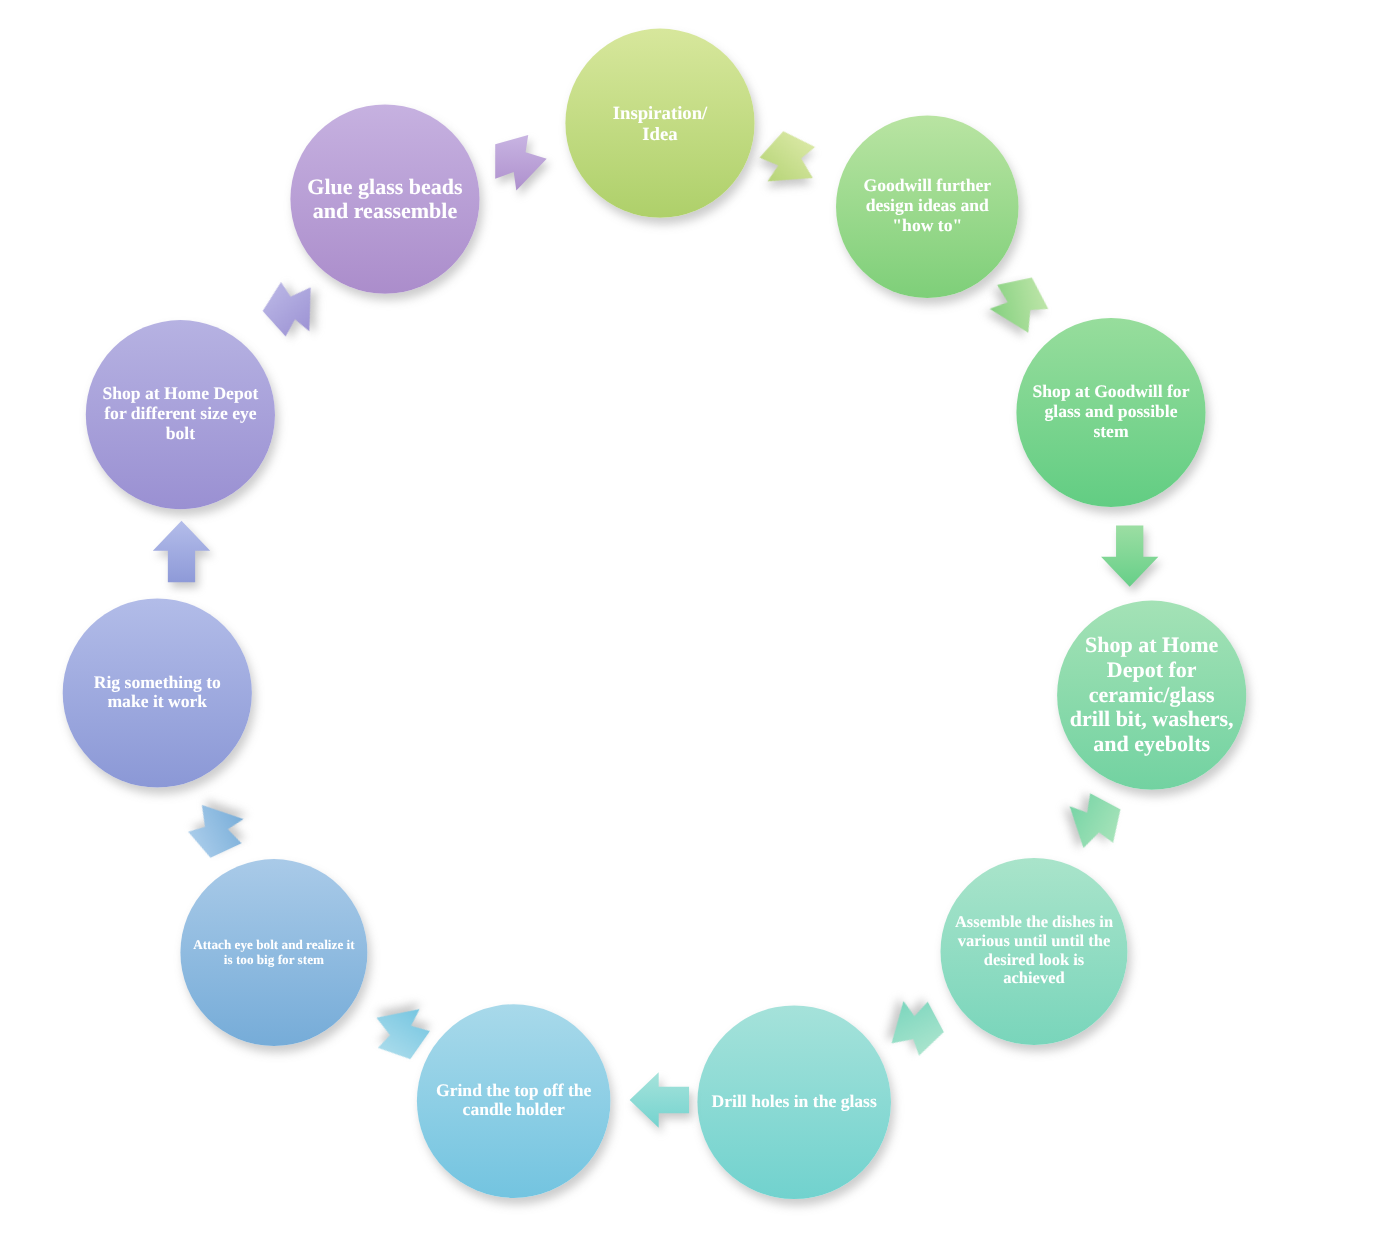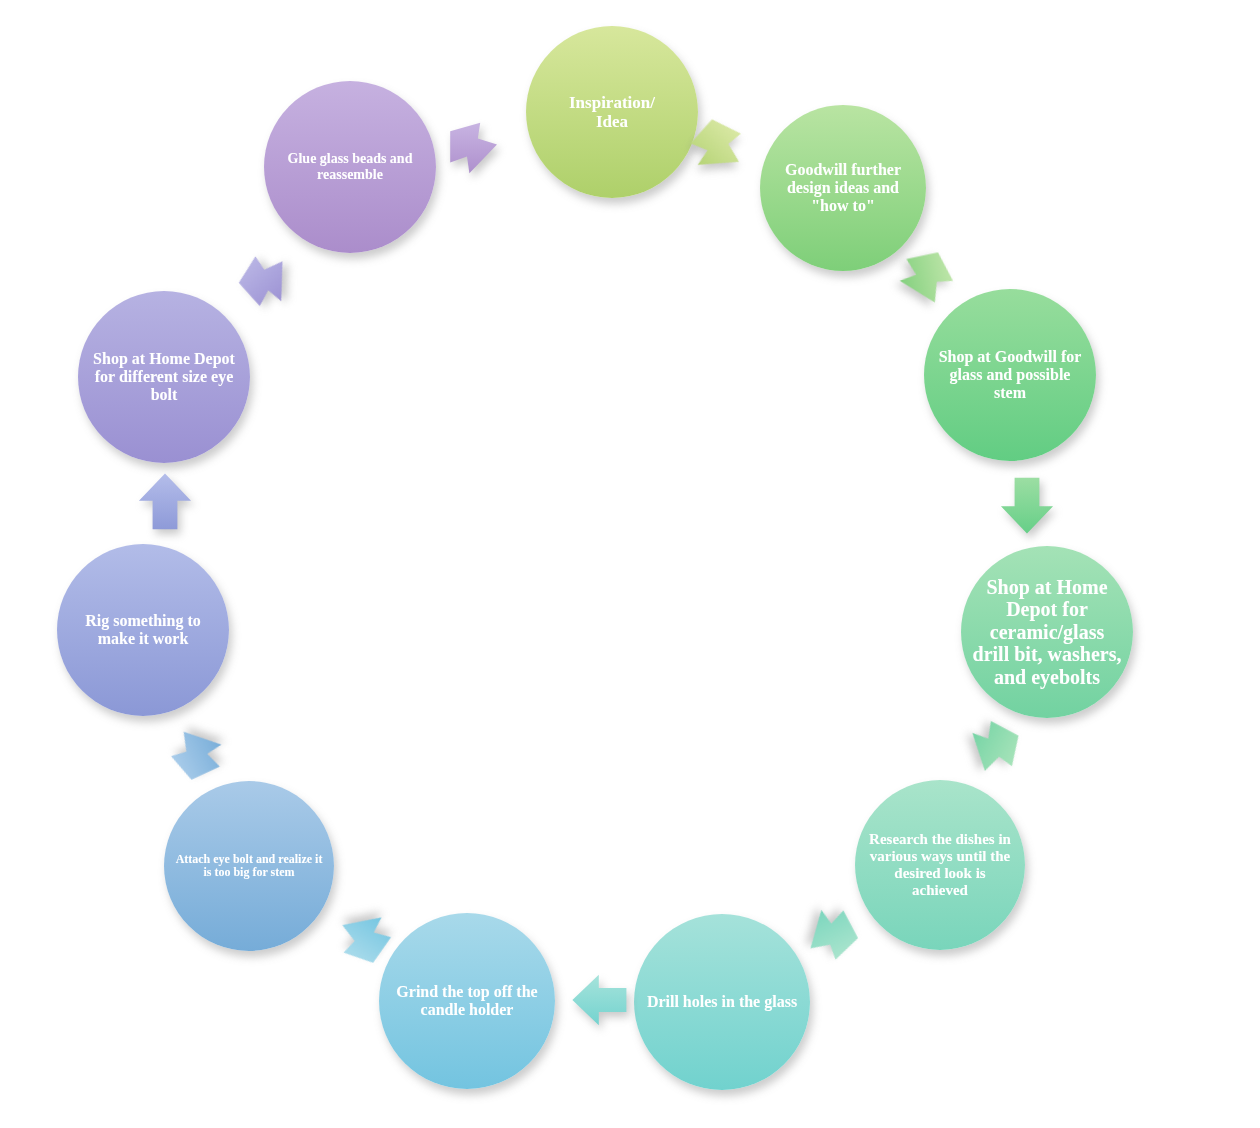--- a/index.html
+++ b/index.html
@@ -41,52 +41,52 @@
     position: absolute;
     filter: drop-shadow(3px 5px 4px rgba(120,120,120,0.40));
   }
   .arrow svg { display: block; overflow: visible; }
 </style>
 </head>
 <body>
 
 <div id="canvas">
   <div id="nodes-layer">
-      <div class="node" style="left: 526px; top: 26px; width: 172px; height: 172px; font-size: 17px; background: linear-gradient(rgb(215, 231, 156) 0%, rgb(174, 208, 106) 100%); text-align: center;">
+      <div class="node" style="left: 514px; top: 26px; width: 172px; height: 172px; font-size: 17px; background: linear-gradient(rgb(215, 231, 156) 0%, rgb(174, 208, 106) 100%); text-align: center;">
         <span class="label">Inspiration/
 Idea</span>
       </div>
       <div class="node" style="left: 760px; top: 105px; width: 166px; height: 166px; font-size: 16px; background: linear-gradient(rgb(185, 228, 162) 0%, rgb(126, 207, 121) 100%);">
         <span class="label">Goodwill further design ideas and "how to"</span>
       </div>
       <div class="node" style="left: 924px; top: 289px; width: 172px; height: 172px; font-size: 16px; background: linear-gradient(rgb(151, 221, 156) 0%, rgb(98, 205, 131) 100%);">
         <span class="label">Shop at Goodwill for glass and possible stem</span>
       </div>
       <div class="node" style="left: 961px; top: 546px; width: 172px; height: 172px; font-size: 20px; background: linear-gradient(rgb(164, 226, 182) 0%, rgb(114, 210, 161) 100%); justify-content: flex-end;">
         <span class="label">Shop at Home Depot for ceramic/glass drill bit, washers, and eyebolts</span>
       </div>
       <div class="node" style="left: 855px; top: 780px; width: 170px; height: 170px; font-size: 15px; background: linear-gradient(rgb(169, 228, 202) 0%, rgb(121, 213, 187) 100%);">
-        <span class="label">Research the dishes in various ways until the desired look is achieved</span>
+        <span class="label">Assemble the dishes in various until until the desired look is achieved</span>
       </div>
       <div class="node" style="left: 634px; top: 914px; width: 176px; height: 176px; font-size: 16px; background: linear-gradient(rgb(165, 226, 218) 0%, rgb(113, 210, 206) 100%);">
         <span class="label">Drill holes in the glass</span>
       </div>
       <div class="node" style="left: 379px; top: 913px; width: 176px; height: 176px; font-size: 16px; background: linear-gradient(rgb(168, 217, 234) 0%, rgb(115, 196, 224) 100%); align-items: center;">
         <span class="label">Grind the top off the candle holder</span>
       </div>
       <div class="node" style="left: 164px; top: 781px; width: 170px; height: 170px; font-size: 12px; background: linear-gradient(rgb(169, 202, 232) 0%, rgb(118, 172, 216) 100%);">
         <span class="label">Attach eye bolt and realize it is too big for stem</span>
       </div>
       <div class="node" style="left: 57px; top: 544px; width: 172px; height: 172px; font-size: 16px; background: linear-gradient(rgb(178, 188, 232) 0%, rgb(139, 152, 214) 100%); justify-content: center;">
         <span class="label">Rig something to make it work</span>
       </div>
       <div class="node" style="left: 78px; top: 291px; width: 172px; height: 172px; font-size: 16px; background: linear-gradient(rgb(182, 178, 226) 0%, rgb(154, 144, 210) 100%);">
         <span class="label">Shop at Home Depot for different size eye bolt</span>
       </div>
-      <div class="node" style="left: 264px; top: 81px; width: 172px; height: 172px; font-size: 14px; background: linear-gradient(rgb(198, 177, 224) 0%, rgb(171, 141, 203) 100%);">
+      <div class="node" style="left: 264px; top: 95px; width: 172px; height: 172px; font-size: 20px; background: linear-gradient(rgb(198, 177, 224) 0%, rgb(171, 141, 203) 100%);">
         <span class="label">Glue glass beads and reassemble</span>
       </div>
     </div>
   <div id="arrows-layer">
       <div class="arrow" style="left: 687px; top: 117px; width: 62px; height: 62px; transform: rotate(42deg);">
         <svg viewBox="0 0 100 100" width="62" height="62">
           <defs>
             <linearGradient id="g-arrow-inspiration-to-research" x1="0" y1="0" x2="0" y2="1">
               <stop offset="0%" stop-color="#d9e8a4"></stop>
               <stop offset="100%" stop-color="#b6d477"></stop>

